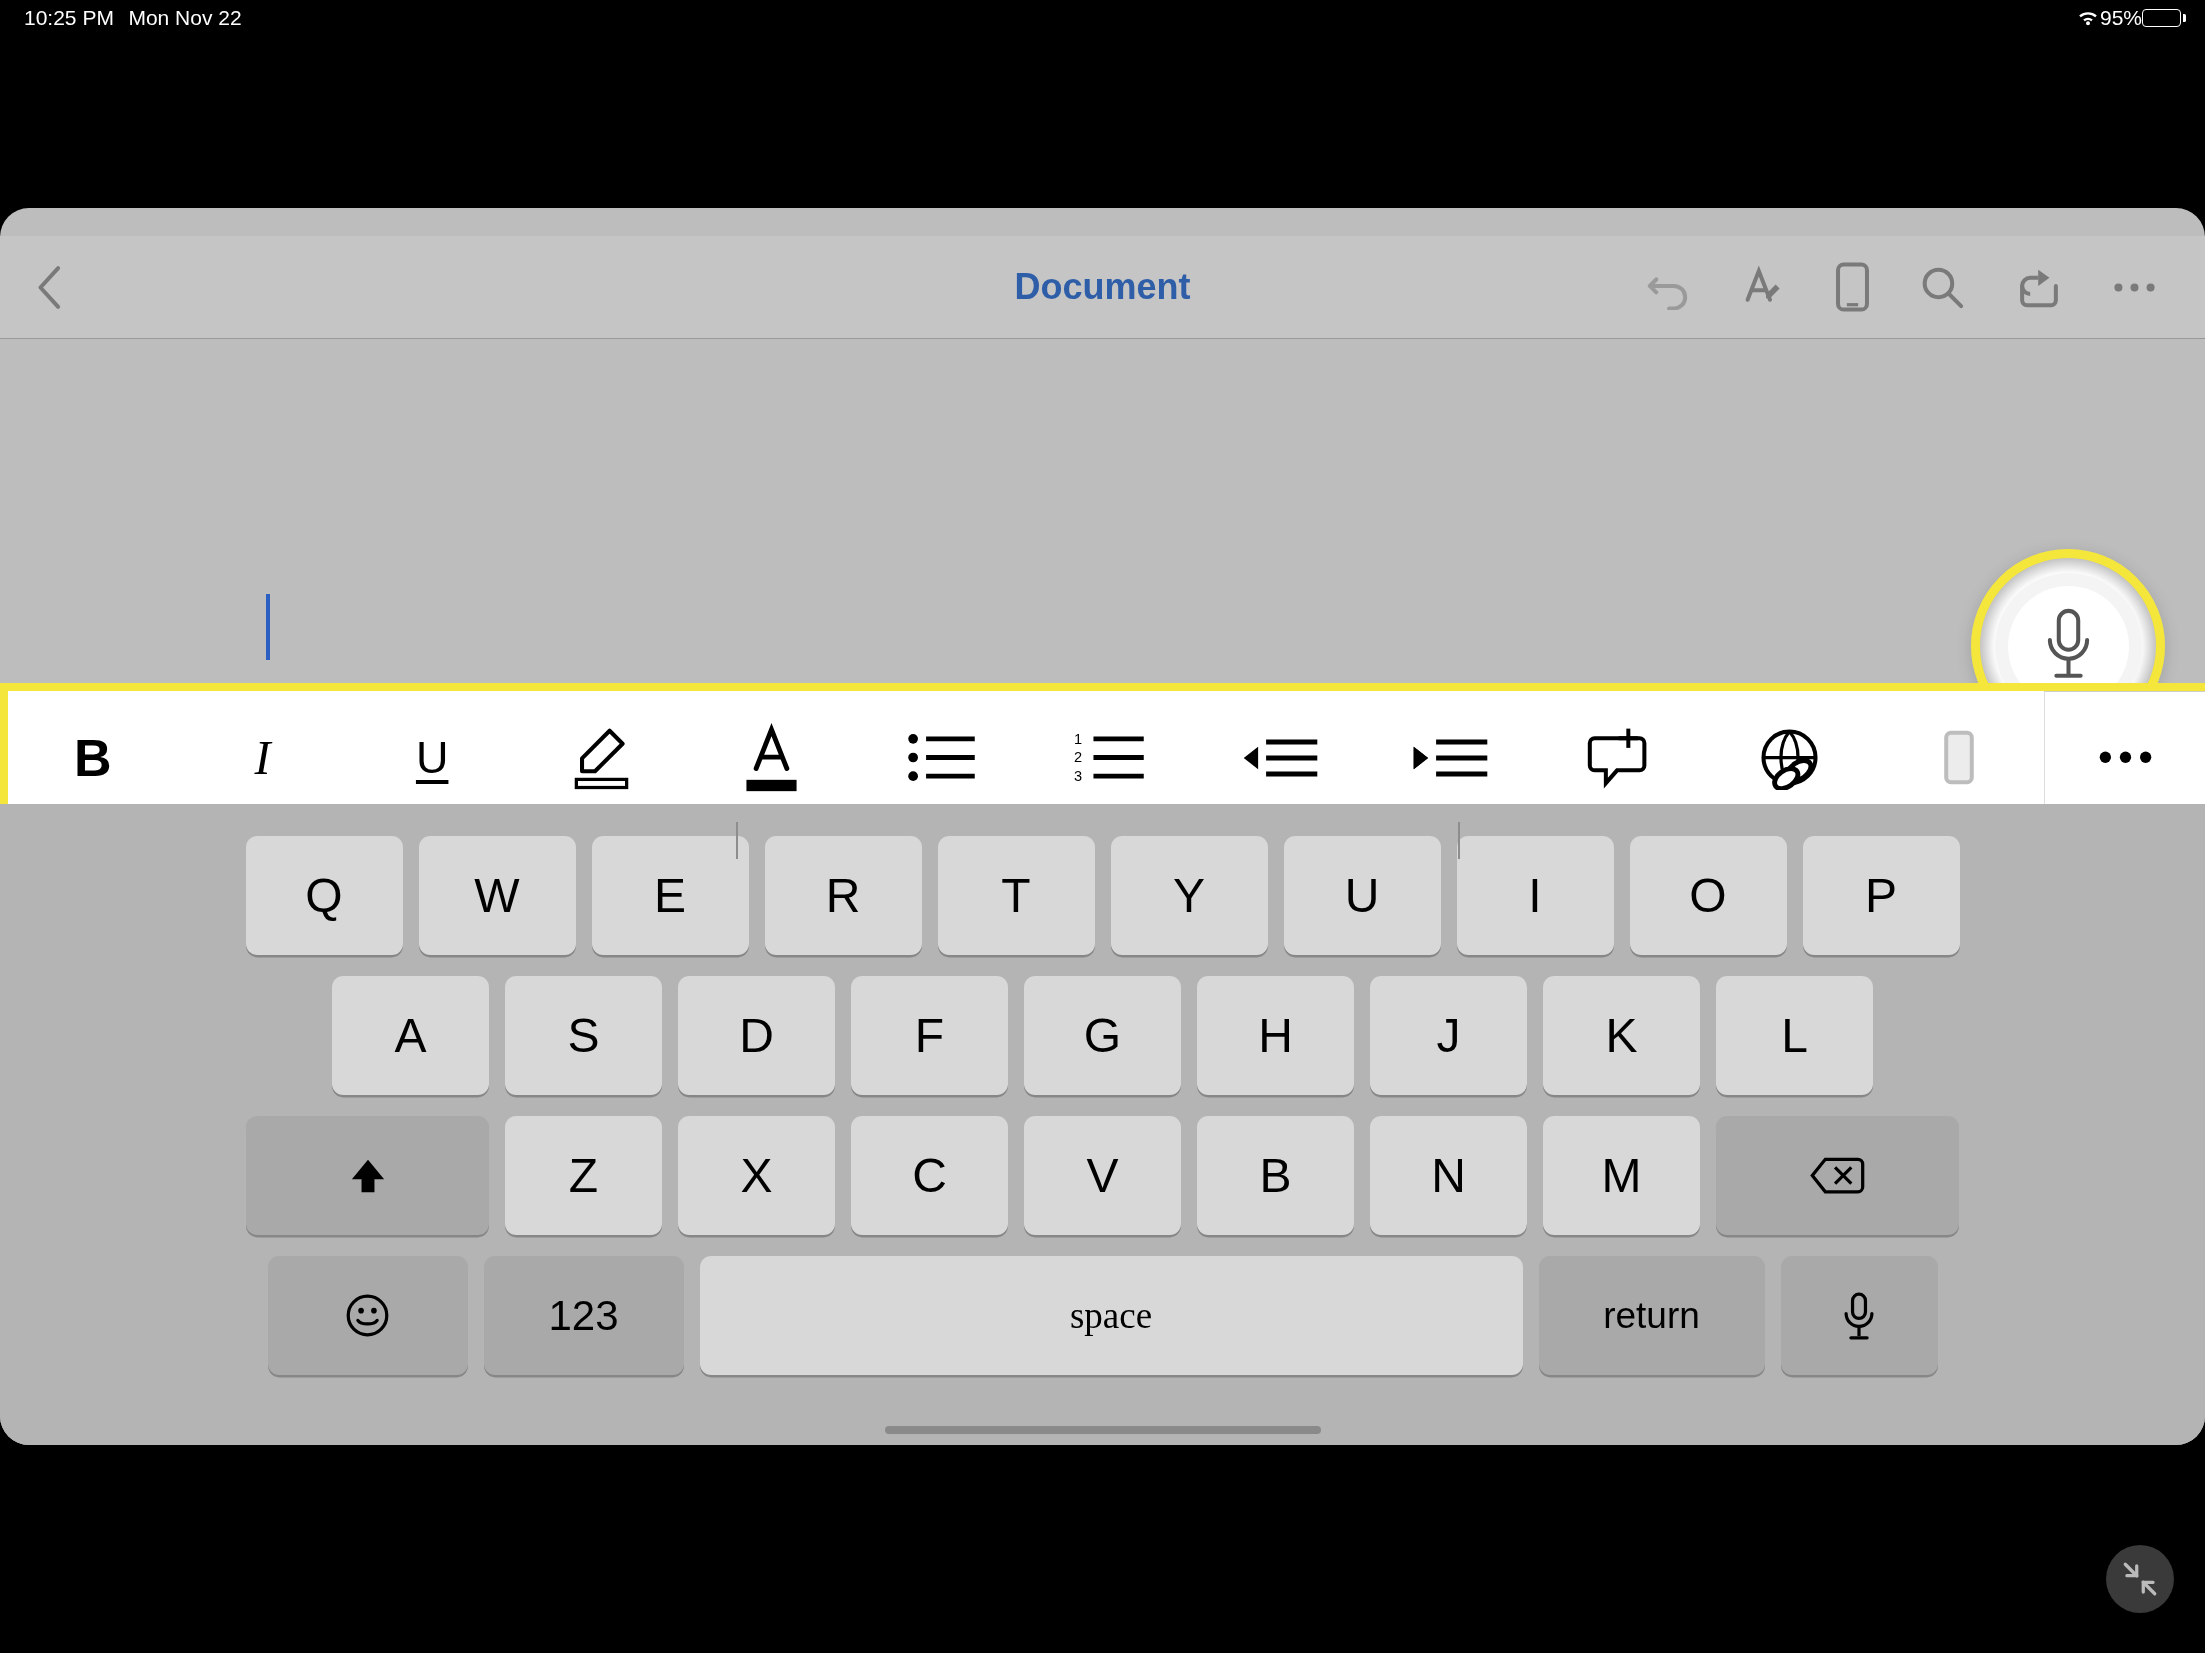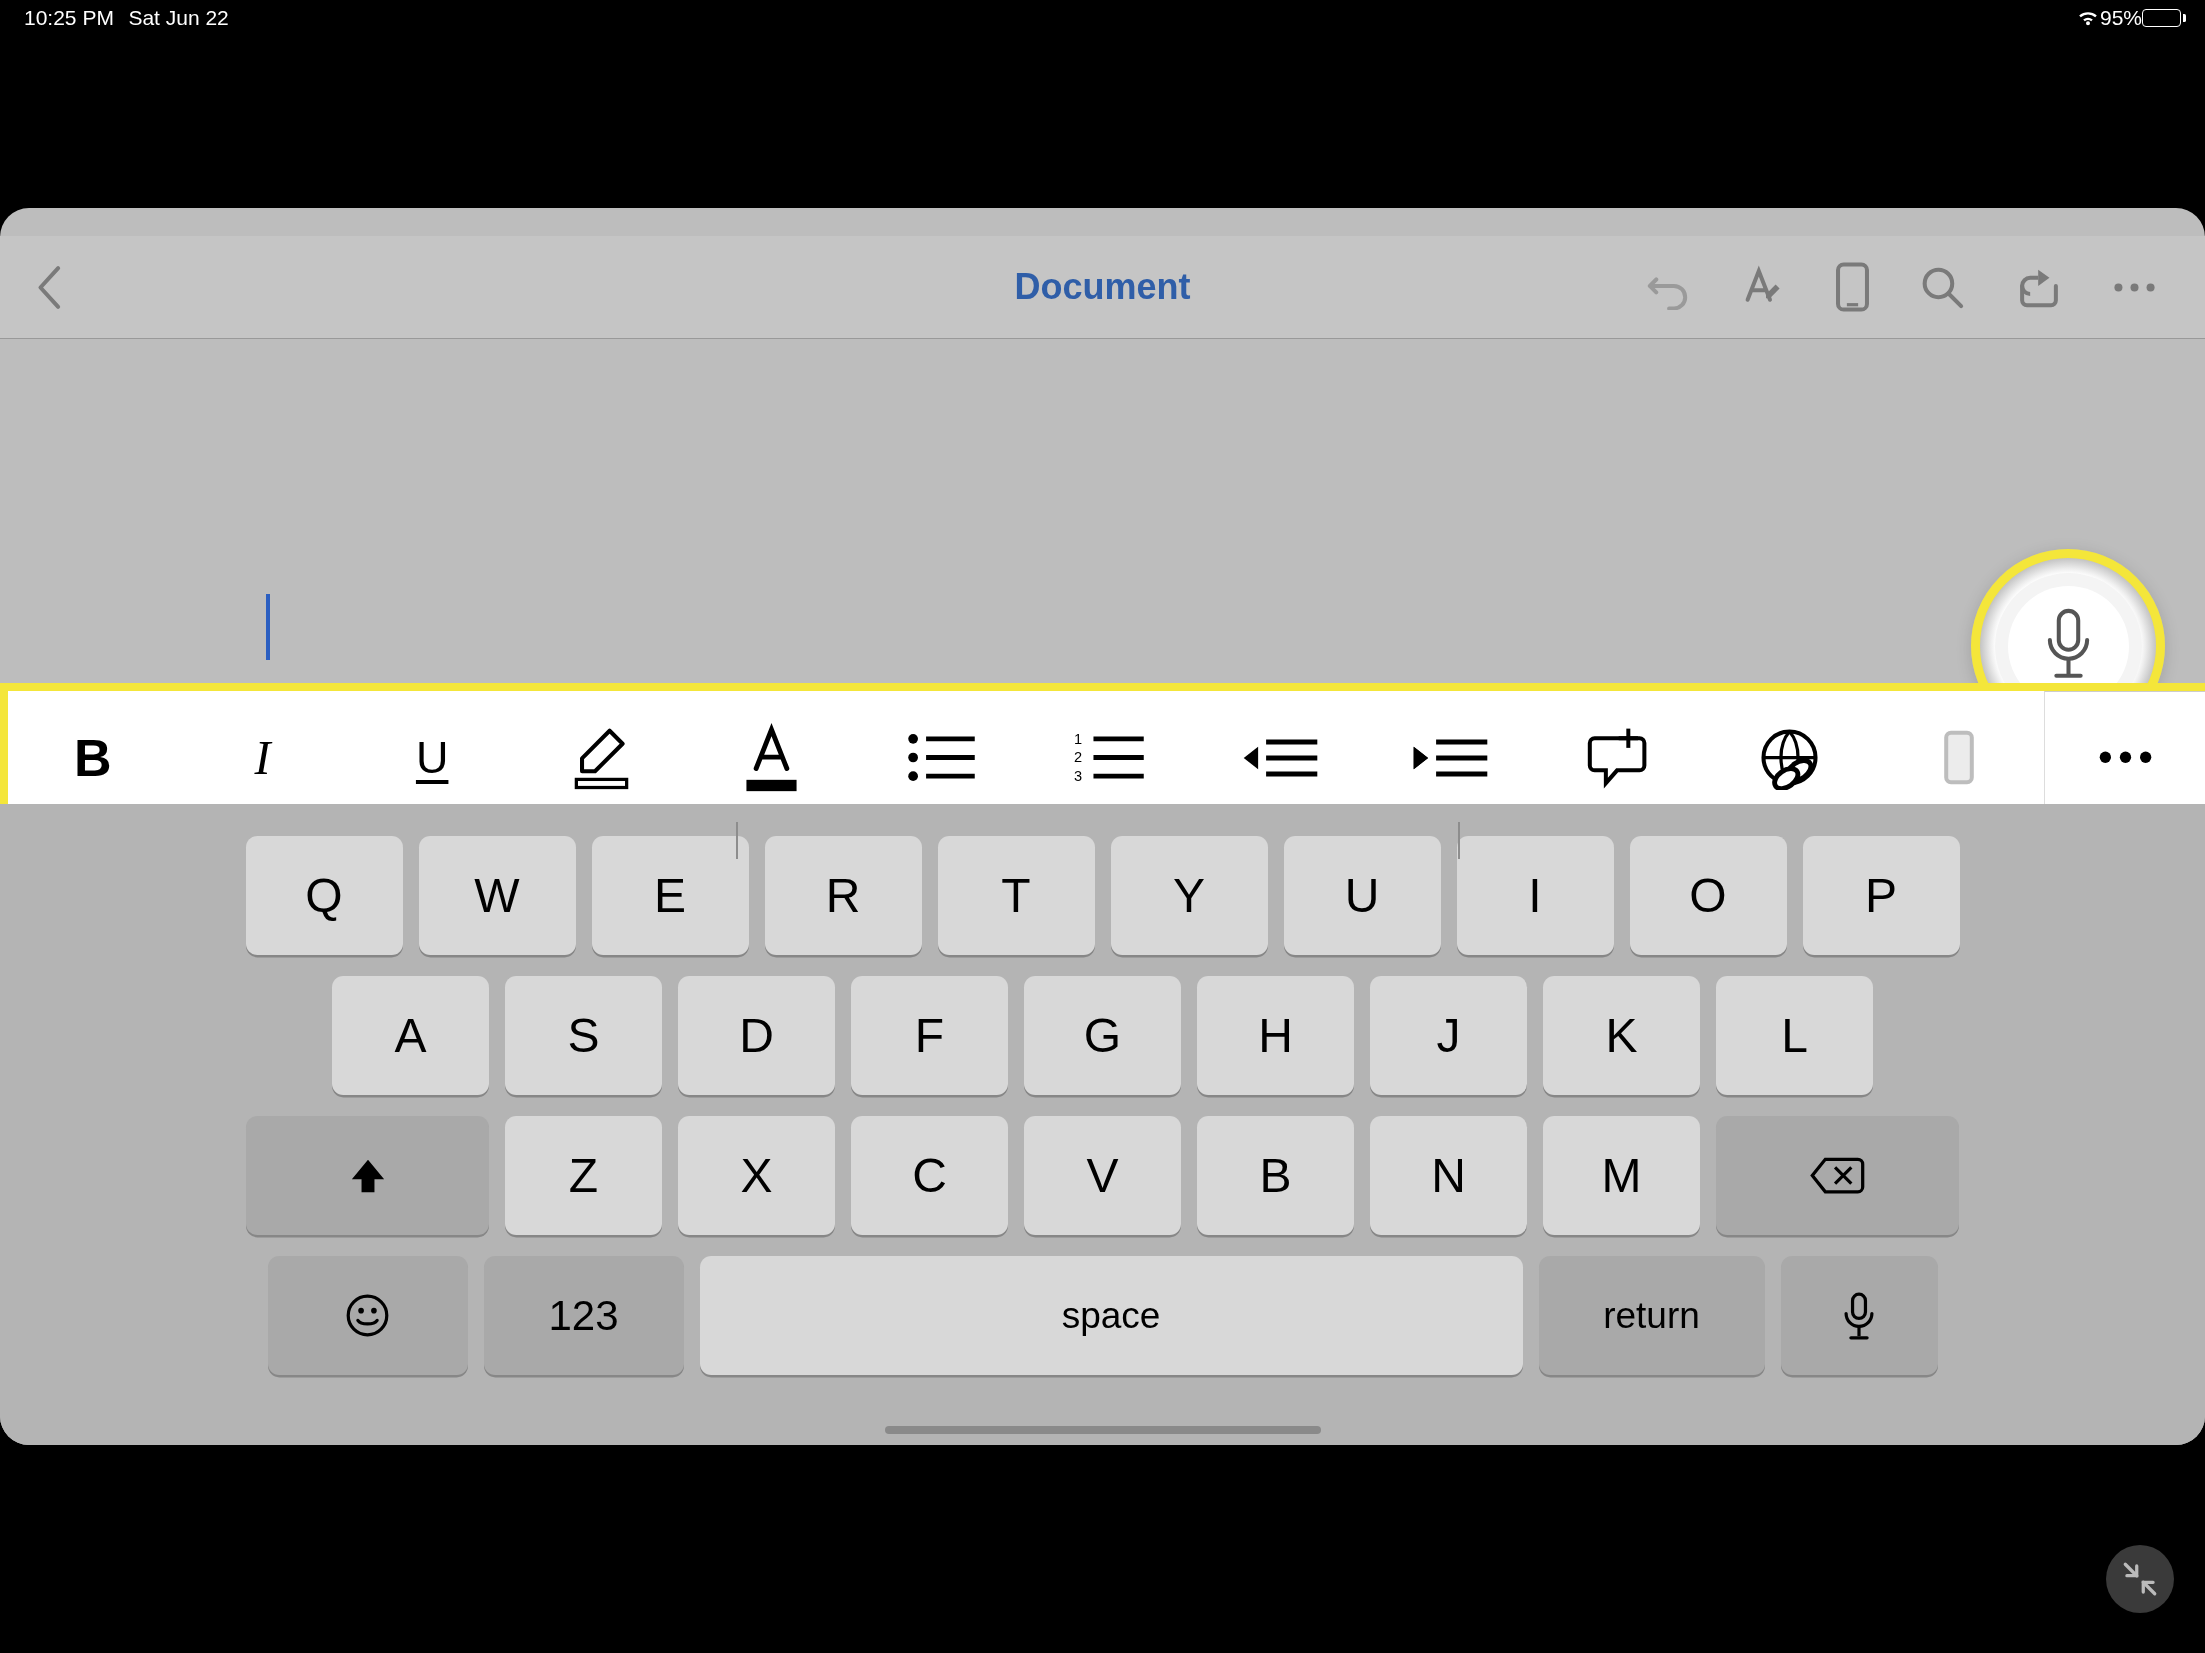--- a/index.html
+++ b/index.html
@@ -127,21 +127,21 @@
     display:flex; align-items:center; justify-content:center;
     font-size: 48px; color:#000;
     box-shadow: 0 2.4px 0 rgba(0,0,0,.25);
   }
   .key-letter { width: 157px; background:#d8d8d8; }
   .key-func { background:#a9a9a9; }
   .key-wide-shift { width: 243px; }
   .key-wide-bksp { width: 243px; }
   .key-emoji { width: 200px; }
   .key-123 { width: 200px; font-size:42px; }
-  .key-space { width: 823px; background:#d8d8d8; font-size:37px; }
+  .key-space { width: 823px; background:#d8d8d8; font-size:37px;font-family:Liberation Serif, serif; }
   .key-return { width: 226px; font-size:37px; }
   .key-mic { width: 157px; }
   .kb-separators {
     position:absolute; top:11.3px; left:0; right:0; height: 48px; pointer-events:none;
   }
   .kb-sep { position:absolute; top:6.5px; width:2.4px; height:37px; background:#8d8d8d; }
 
   
   .home-indicator {
     position:absolute; bottom: 11.3px; left:50%; transform:translateX(-50%);
@@ -159,21 +159,21 @@
   svg { display:block; }
 </style>
 </head>
 <body>
 
 <div class="device">
 
   <div class="status-bar">
     <div class="status-left">
       <span>10:25 PM</span>
-      <span>Sat Jun 22</span>
+      <span>Mon Nov 22</span>
     </div>
     <div class="status-right">
       <span>
         <svg width="24" height="18" viewBox="0 0 30 22">
             <path d="M15 20a2.5 2.5 0 100-5 2.5 2.5 0 000 5zm-6-7a10 10 0 0112 0l-2 2a7 7 0 00-8 0zm-5-5a17 17 0 0122 0l-2 2a14 14 0 00-18 0z" fill="#fff"></path>
           </svg>
       </span>
       <span>95%</span>
       <span class="battery"><span class="battery-fill"></span></span>
     </div>

